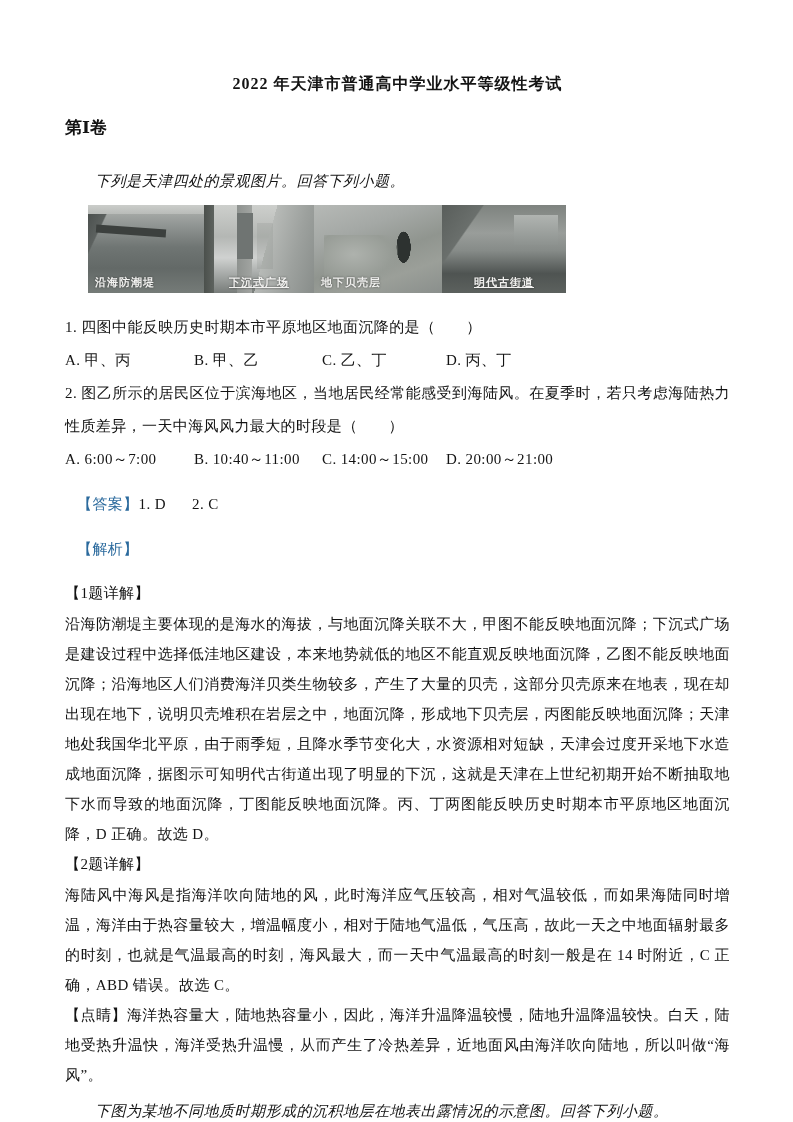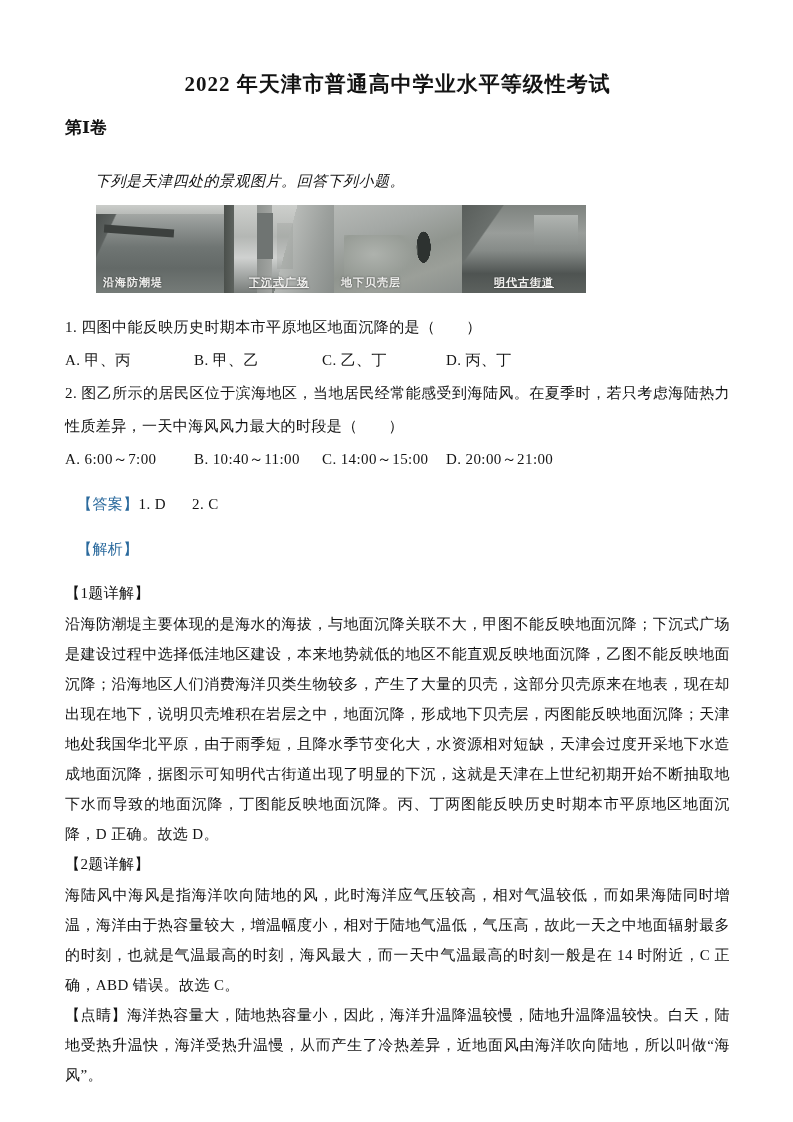--- a/index.html
+++ b/index.html
@@ -6,21 +6,21 @@
   body{
     width:793px;height:1122px;background:#ffffff;overflow:hidden;
     font-family:"Liberation Serif","DejaVu Serif",serif;
     color:#131313;
   }
   .page{
     box-sizing:border-box;width:793px;height:1122px;
     padding:70px 63px 0 65px;background:#ffffff;position:relative;
   }
   .doc-title{
-    margin:0;text-align:center;font-size:21px;font-weight:bold;
+    margin:0;text-align:center;font-size:16px;font-weight:bold;
     line-height:28px;letter-spacing:1px;
   }
   .doc-subject{
     margin:14px 0 0;text-align:center;font-size:21px;font-weight:bold;
     line-height:28px;letter-spacing:2px;
   }
   .section-heading{
     margin:18px 0 0;font-size:17px;font-weight:bold;line-height:24px;
   }
   .intro{
@@ -29,24 +29,24 @@
   }
   .photo-strip{
     margin:12px 0 0 23px;width:458px;height:88px;display:flex;
   }
   .photo{position:relative;height:88px;margin:0;flex:0 0 auto;overflow:hidden;}
   .photo .caption{
     position:absolute;bottom:3px;font-family:"Liberation Sans","DejaVu Sans",sans-serif;
     font-size:11px;font-weight:bold;color:#f2f2f0;letter-spacing:1px;
     text-shadow:0 0 2px rgba(40,40,40,.8);white-space:nowrap;
   }
-  .photo-1{width:128px;background:
+  .photo-1{width:116px;background:
     linear-gradient(to bottom,#cbcdca 0%,#b9bcb9 10%,rgba(0,0,0,0) 10%),
     linear-gradient(115deg,#474c4a 0%,#5c615f 14%,rgba(0,0,0,0) 15%),
-    linear-gradient(to bottom,#b2b5b2 0%,#8f9492 24%,#6f7573 48%,#636967 72%,#757b78 100%); margin-left: 8px;}
+    linear-gradient(to bottom,#b2b5b2 0%,#8f9492 24%,#6f7573 48%,#636967 72%,#757b78 100%);}
   .photo-1::before{content:"";position:absolute;left:8px;top:22px;width:70px;height:8px;
     background:#3c403e;transform:rotate(4deg);}
   .photo-2{width:110px;background:
     linear-gradient(90deg,#4b504c 0%,#5d625e 9%,rgba(0,0,0,0) 9%),
     linear-gradient(90deg,rgba(0,0,0,0) 30%,#8e928f 30%,#a2a5a2 44%,rgba(0,0,0,0) 44%),
     linear-gradient(105deg,rgba(0,0,0,0) 55%,#b7bab7 55%,#9da19e 78%,#888d8a 100%),
     linear-gradient(to bottom,#cdcfcc 0%,#b4b7b4 36%,#84898662 60%,#777c79 100%);}
   .photo-2::before{content:"";position:absolute;left:33px;top:8px;width:16px;height:46px;
     background:#6f7472;box-shadow:20px 10px 0 #82878433;}
   .photo-3{width:128px;background:
@@ -131,16 +131,17 @@
     <p class="detail-label">【1题详解】</p>
     <p class="body-para">沿海防潮堤主要体现的是海水的海拔，与地面沉降关联不大，甲图不能反映地面沉降；下沉式广场是建设过程中选择低洼地区建设，本来地势就低的地区不能直观反映地面沉降，乙图不能反映地面沉降；沿海地区人们消费海洋贝类生物较多，产生了大量的贝壳，这部分贝壳原来在地表，现在却出现在地下，说明贝壳堆积在岩层之中，地面沉降，形成地下贝壳层，丙图能反映地面沉降；天津地处我国华北平原，由于雨季短，且降水季节变化大，水资源相对短缺，天津会过度开采地下水造成地面沉降，据图示可知明代古街道出现了明显的下沉，这就是天津在上世纪初期开始不断抽取地下水而导致的地面沉降，丁图能反映地面沉降。丙、丁两图能反映历史时期本市平原地区地面沉降，D 正确。故选 D。</p>
 
     <p class="detail-label">【2题详解】</p>
     <p class="body-para">海陆风中海风是指海洋吹向陆地的风，此时海洋应气压较高，相对气温较低，而如果海陆同时增温，海洋由于热容量较大，增温幅度小，相对于陆地气温低，气压高，故此一天之中地面辐射最多的时刻，也就是气温最高的时刻，海风最大，而一天中气温最高的时刻一般是在 14 时附近，C 正确，ABD 错误。故选 C。</p>
 
     <p class="body-para">
       <span>【点睛】</span><span>海洋热容量大，陆地热容量小，因此，海洋升温降温较慢，陆地升温降温较快。白天，陆地受热升温快，海洋受热升温慢，从而产生了冷热差异，近地面风由海洋吹向陆地，所以叫做“海风”。</span>
     </p>
 
+    <p class="intro next-intro">下图为某地不同地质时期形成的沉积地层在地表出露情况的示意图。回答下列小题。</p>
 
   </div>
 
 </div>
 
 </body></html>

